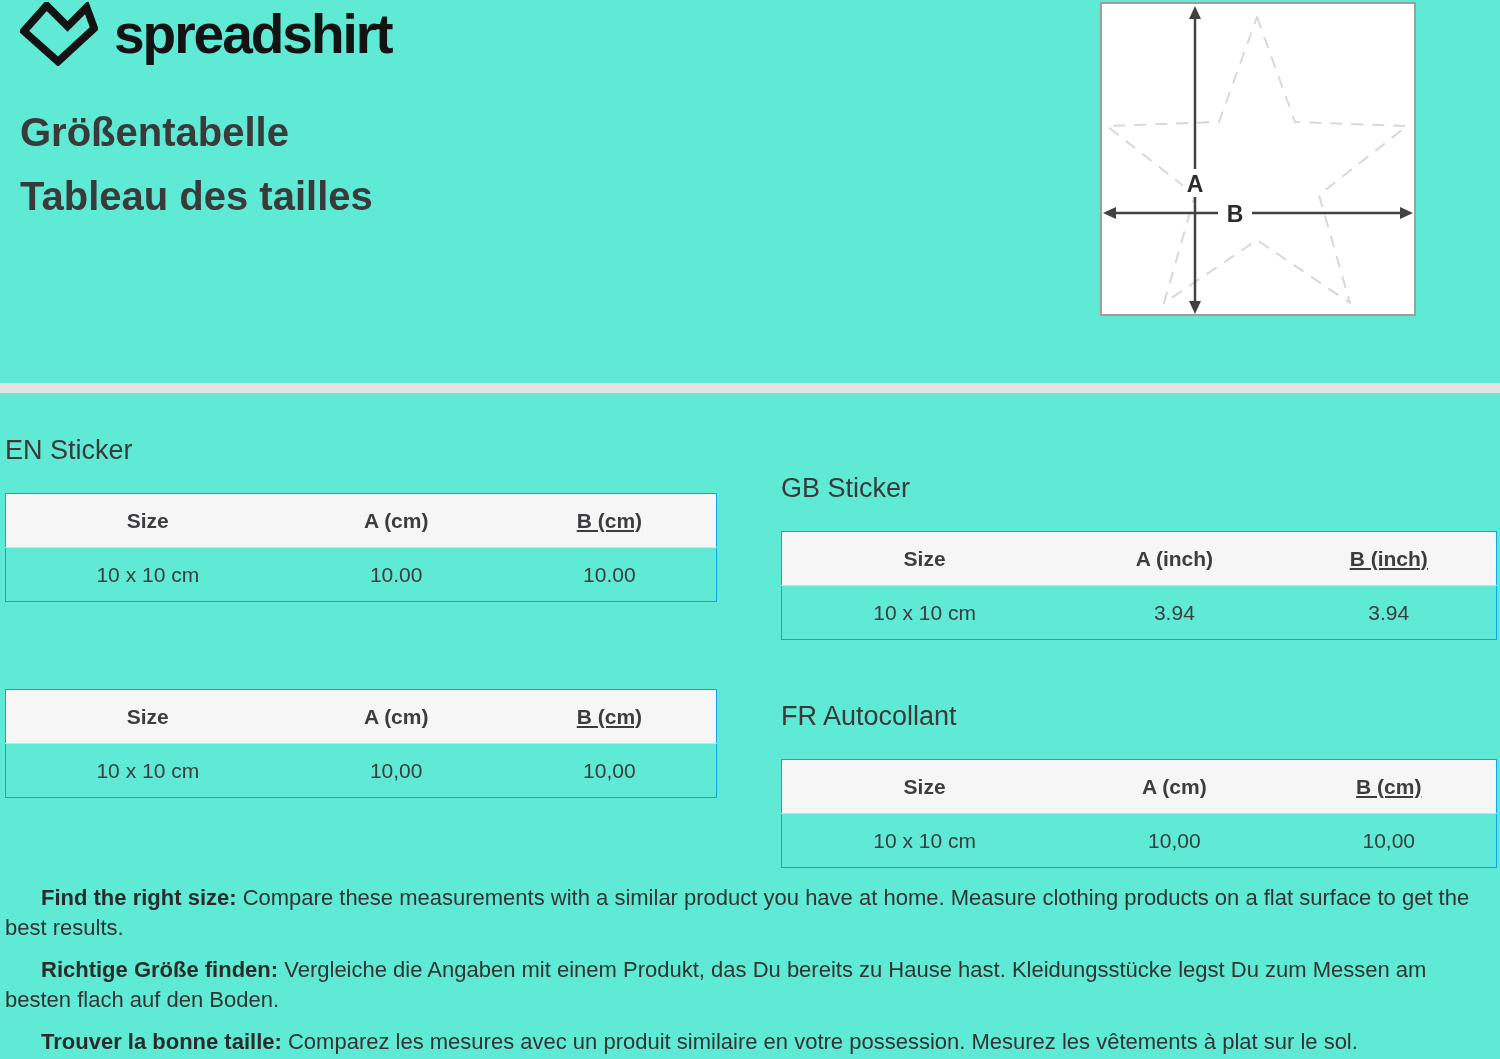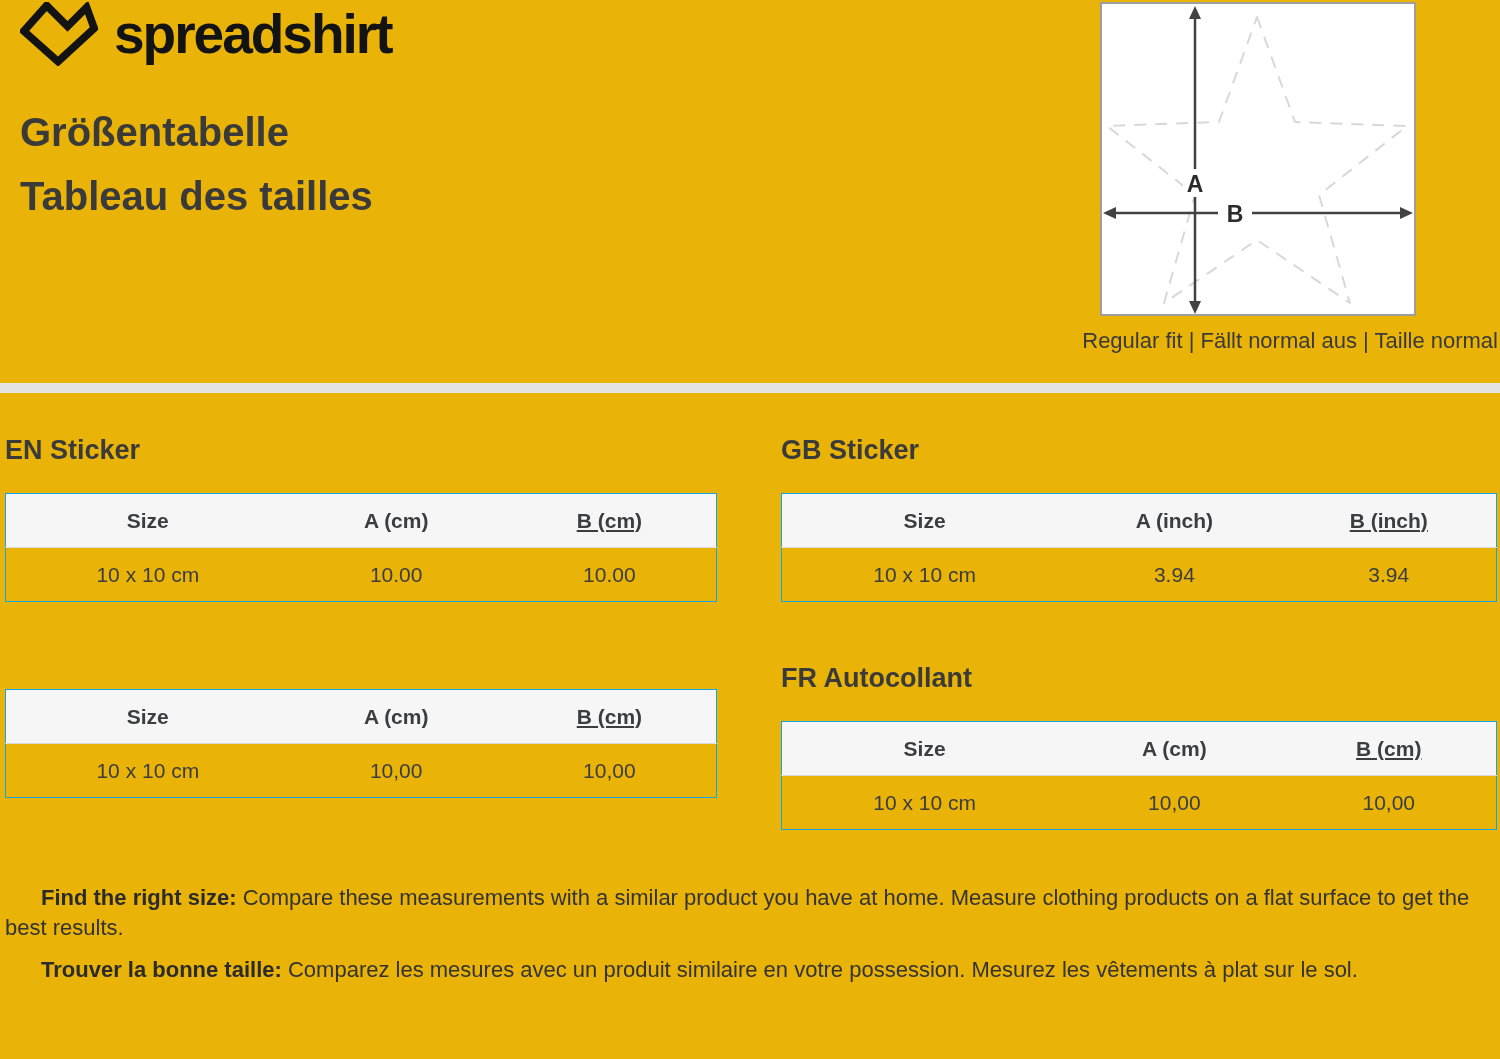--- a/index.html
+++ b/index.html
@@ -1,45 +1,45 @@
 <!DOCTYPE html>
 <html><head>
 <meta charset="utf-8">
 <style>
   html,body{margin:0;padding:0;background:#fff;}
   body{font-family:"Liberation Sans",sans-serif;color:#3a3a3a;}
-  .page{position:relative;width:1500px;height:1059px;background:#eab308;overflow:hidden;}
+  .page{position:relative;width:1500px;height:1059px;background:#5eead4;overflow:hidden;}
 
   
   .logo{position:absolute;left:20px;top:2px;display:flex;align-items:center;gap:16px;}
   .logo svg{display:block;}
   .logo-text{font-size:55px;font-weight:700;letter-spacing:-2px;color:#131313;line-height:1;}
 
   
   .titles{position:absolute;left:20px;top:100px;font-size:40px;font-weight:700;line-height:64px;color:#3a3a3a;}
 
   
   .diagram{position:absolute;left:1100px;top:2px;}
   .fit-note{position:absolute;top:328px;right:2px;font-size:22px;color:#3a3a3a;}
 
   
   .divider{position:absolute;left:0;top:383px;width:1500px;height:10px;background:#e3e3e3;}
 
   
   .tbl-sec{position:absolute;}
-  .tbl-sec h2{margin:0;font-size:27px;font-weight:700;color:#3a3a3a;line-height:32px;}
+  .tbl-sec h2{margin:0;font-size:27px;font-weight:400;color:#3a3a3a;line-height:32px;}
   .tbl-sec table{width:100%;margin-top:27px;border-collapse:collapse;table-layout:fixed;
                  border:1px solid #0ea5e9;font-size:21px;color:#3b3d3f;}
   .tbl-sec thead tr{background:#f6f6f7;}
   .tbl-sec th{font-weight:700;height:51px;text-align:center;border-bottom:1px solid #d9d9d9;}
   .tbl-sec td{height:51px;text-align:center;}
   .col-size{width:40%;} .col-a{width:30%;} .col-b{width:30%;text-decoration:underline;}
 
   .sec-r1{top:434px;} .sec-r2{top:662px;}
-  .sec-left{left:5px;width:712px;} .sec-right{left:781px;width:716px;}
+  .sec-left{left:5px;width:712px;} .sec-right{left:781px;width:716px;margin-top:38px;}
 
   
   .notes{position:absolute;left:5px;top:883px;width:1491px;font-size:22px;line-height:30px;color:#333;}
   .notes p{margin:0 0 12px 0;}
   .notes strong{color:#2b2b2b;margin-left:36px;}
 </style>
 </head>
 <body>
 
 <div class="page">
@@ -69,21 +69,20 @@
       <polygon points="3,211 16,205 16,217" fill="#424242"></polygon>
       <polygon points="313,211 300,205 300,217" fill="#424242"></polygon>
 
       <rect x="83" y="167" width="24" height="28" fill="#ffffff"></rect>
       <rect x="118" y="196" width="34" height="30" fill="#ffffff"></rect>
       <text x="95" y="190" text-anchor="middle" font-family="Liberation Sans, sans-serif" font-size="23" font-weight="700" fill="#2b2b2b">A</text>
       <text x="135" y="220" text-anchor="middle" font-family="Liberation Sans, sans-serif" font-size="23" font-weight="700" fill="#2b2b2b">B</text>
     </svg>
   </div>
 
-  <div class="fit-note">Regular fit | Fällt normal aus | Taille normal</div>
 
   <div class="divider"></div>
 
   <section class="tbl-sec sec-r1 sec-left">
     <h2>EN Sticker</h2>
     <table>
       <thead>
           <tr>
         <th class="col-size">Size</th>
         <th class="col-a">A (cm)</th>
@@ -154,16 +153,17 @@
         <td>10 x 10 cm</td>
         <td>10,00</td>
         <td>10,00</td>
       </tr>
         </tbody>
     </table>
   </section>
 
   <div class="notes">
     <p><strong>Find the right size:</strong><span> Compare these measurements with a similar product you have at home. Measure clothing products on a flat surface to get the best results.</span></p>
+    <p><strong>Richtige Größe finden:</strong><span> Vergleiche die Angaben mit einem Produkt, das Du bereits zu Hause hast. Kleidungsstücke legst Du zum Messen am besten flach auf den Boden.</span></p>
     <p><strong>Trouver la bonne taille:</strong><span> Comparez les mesures avec un produit similaire en votre possession. Mesurez les vêtements à plat sur le sol.</span></p>
   </div>
 
 </div>
 
 </body></html>

